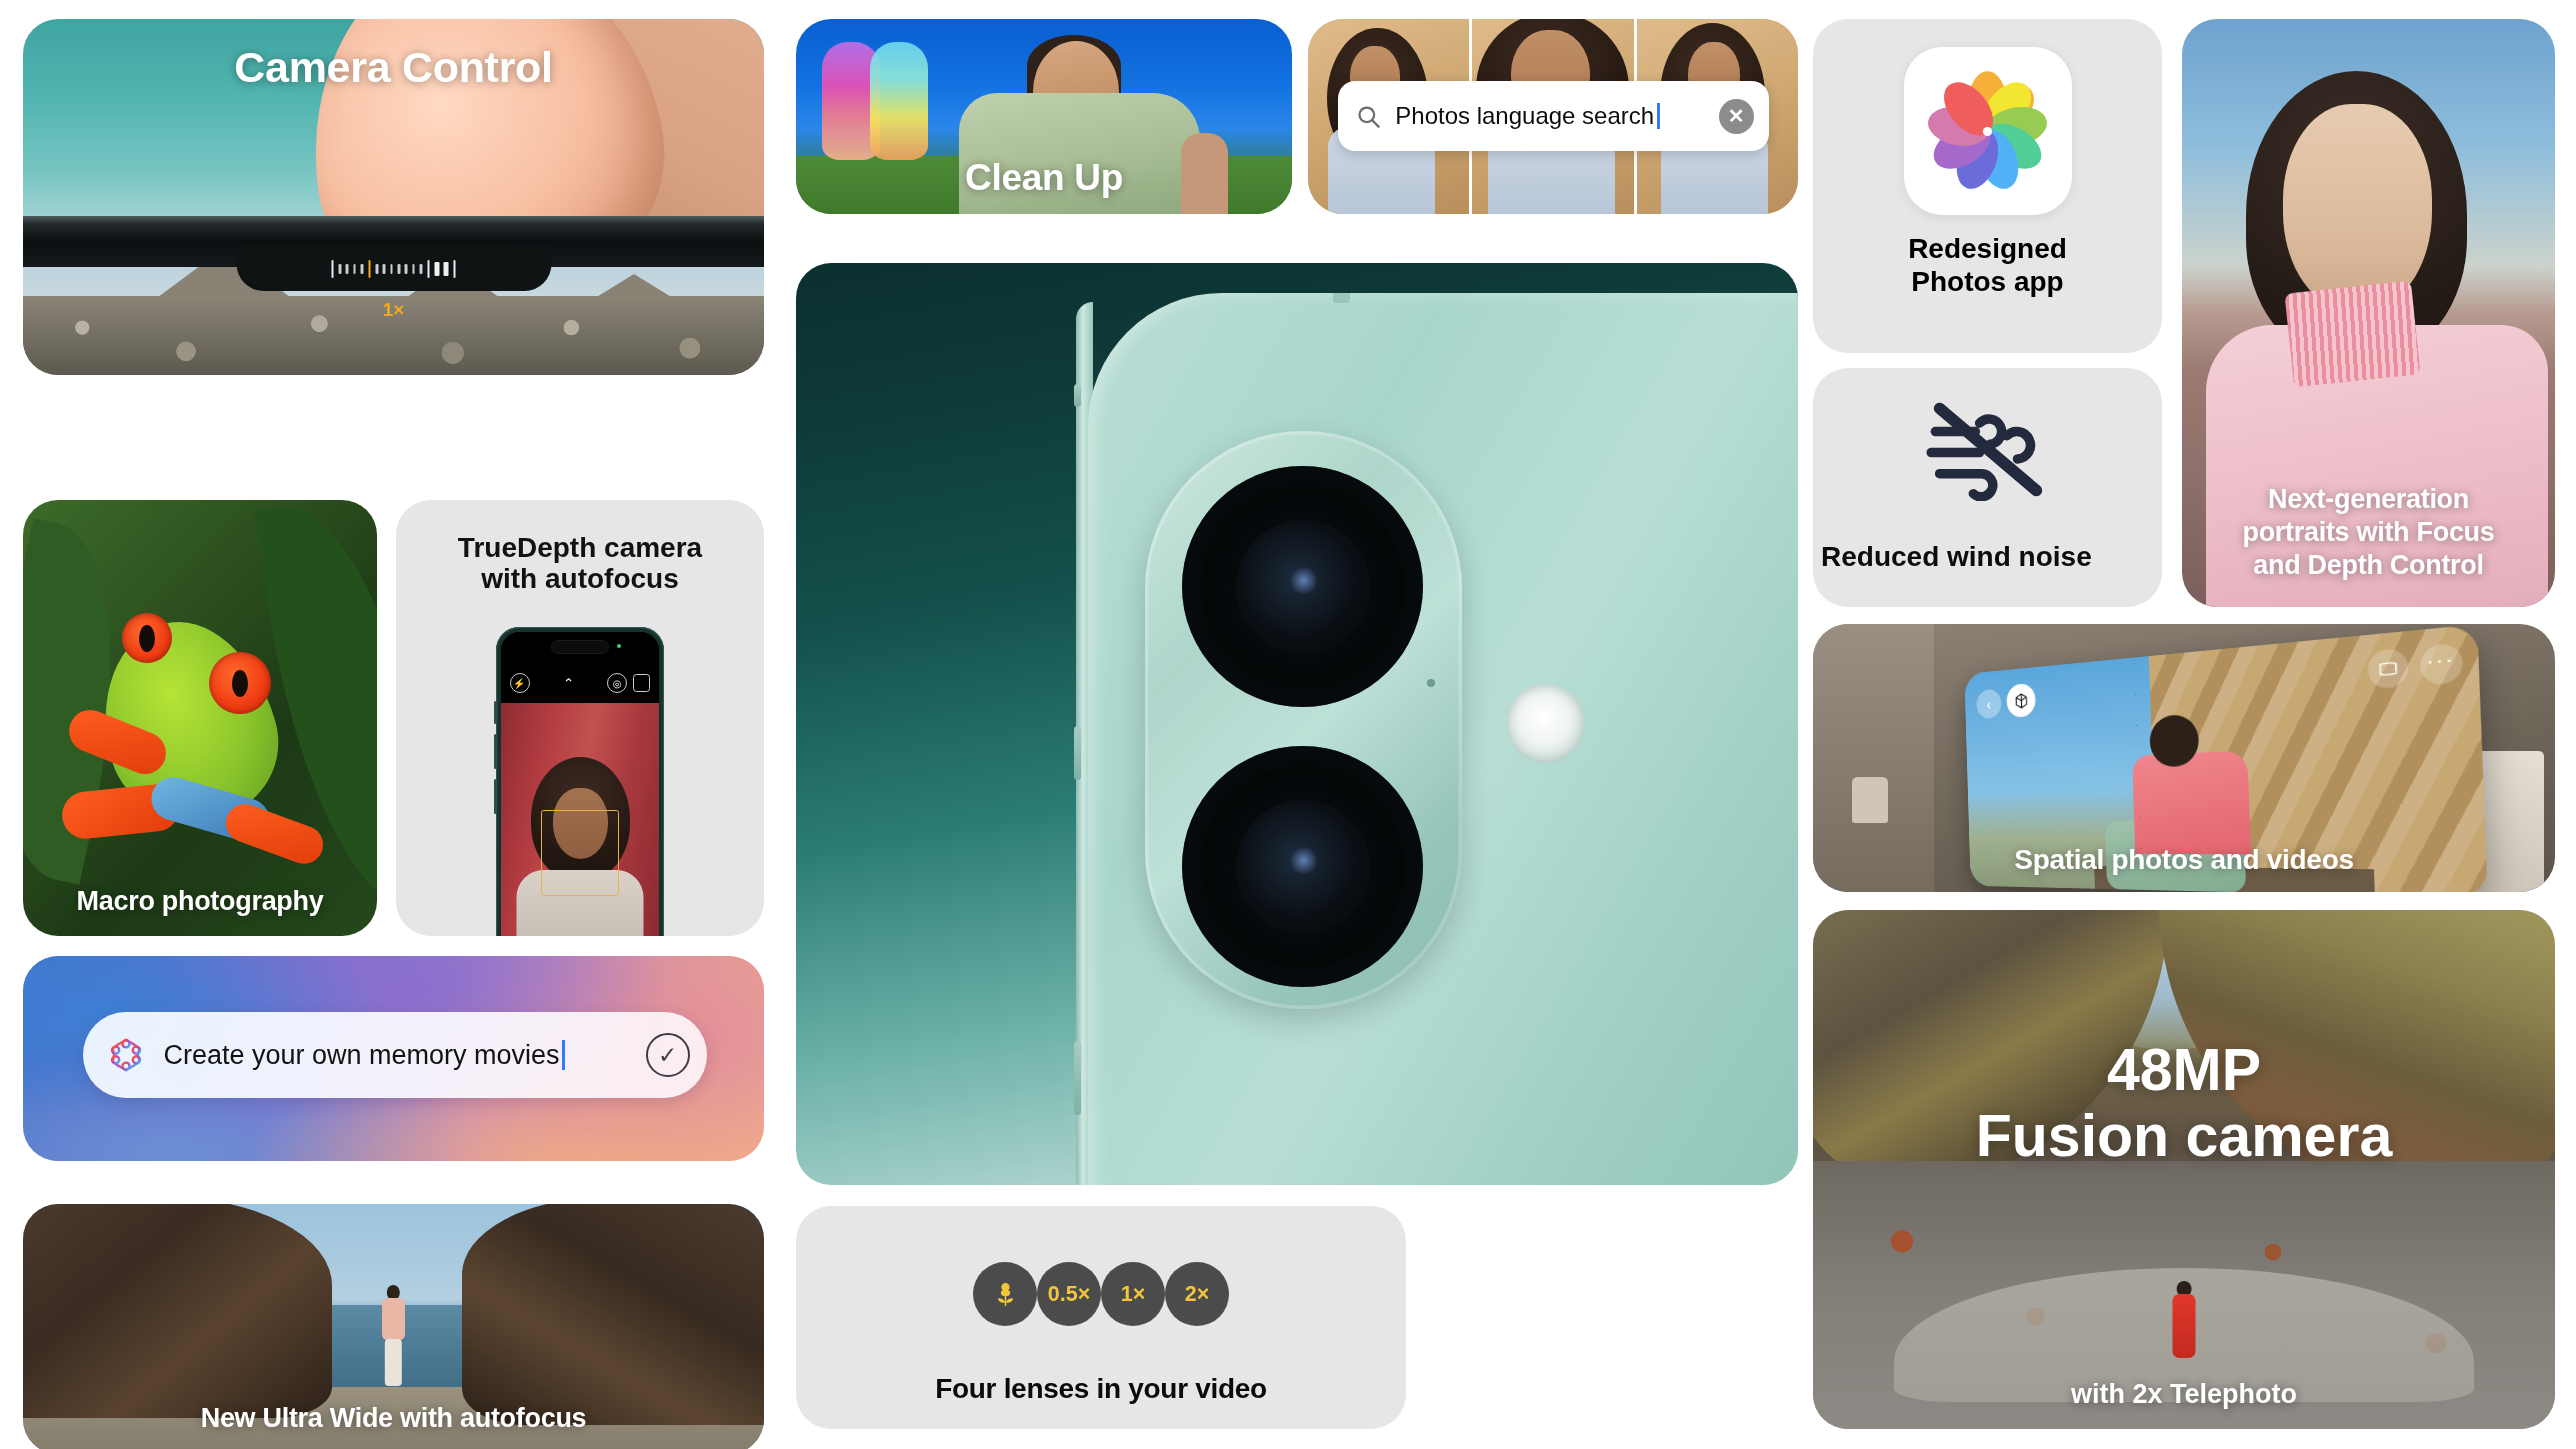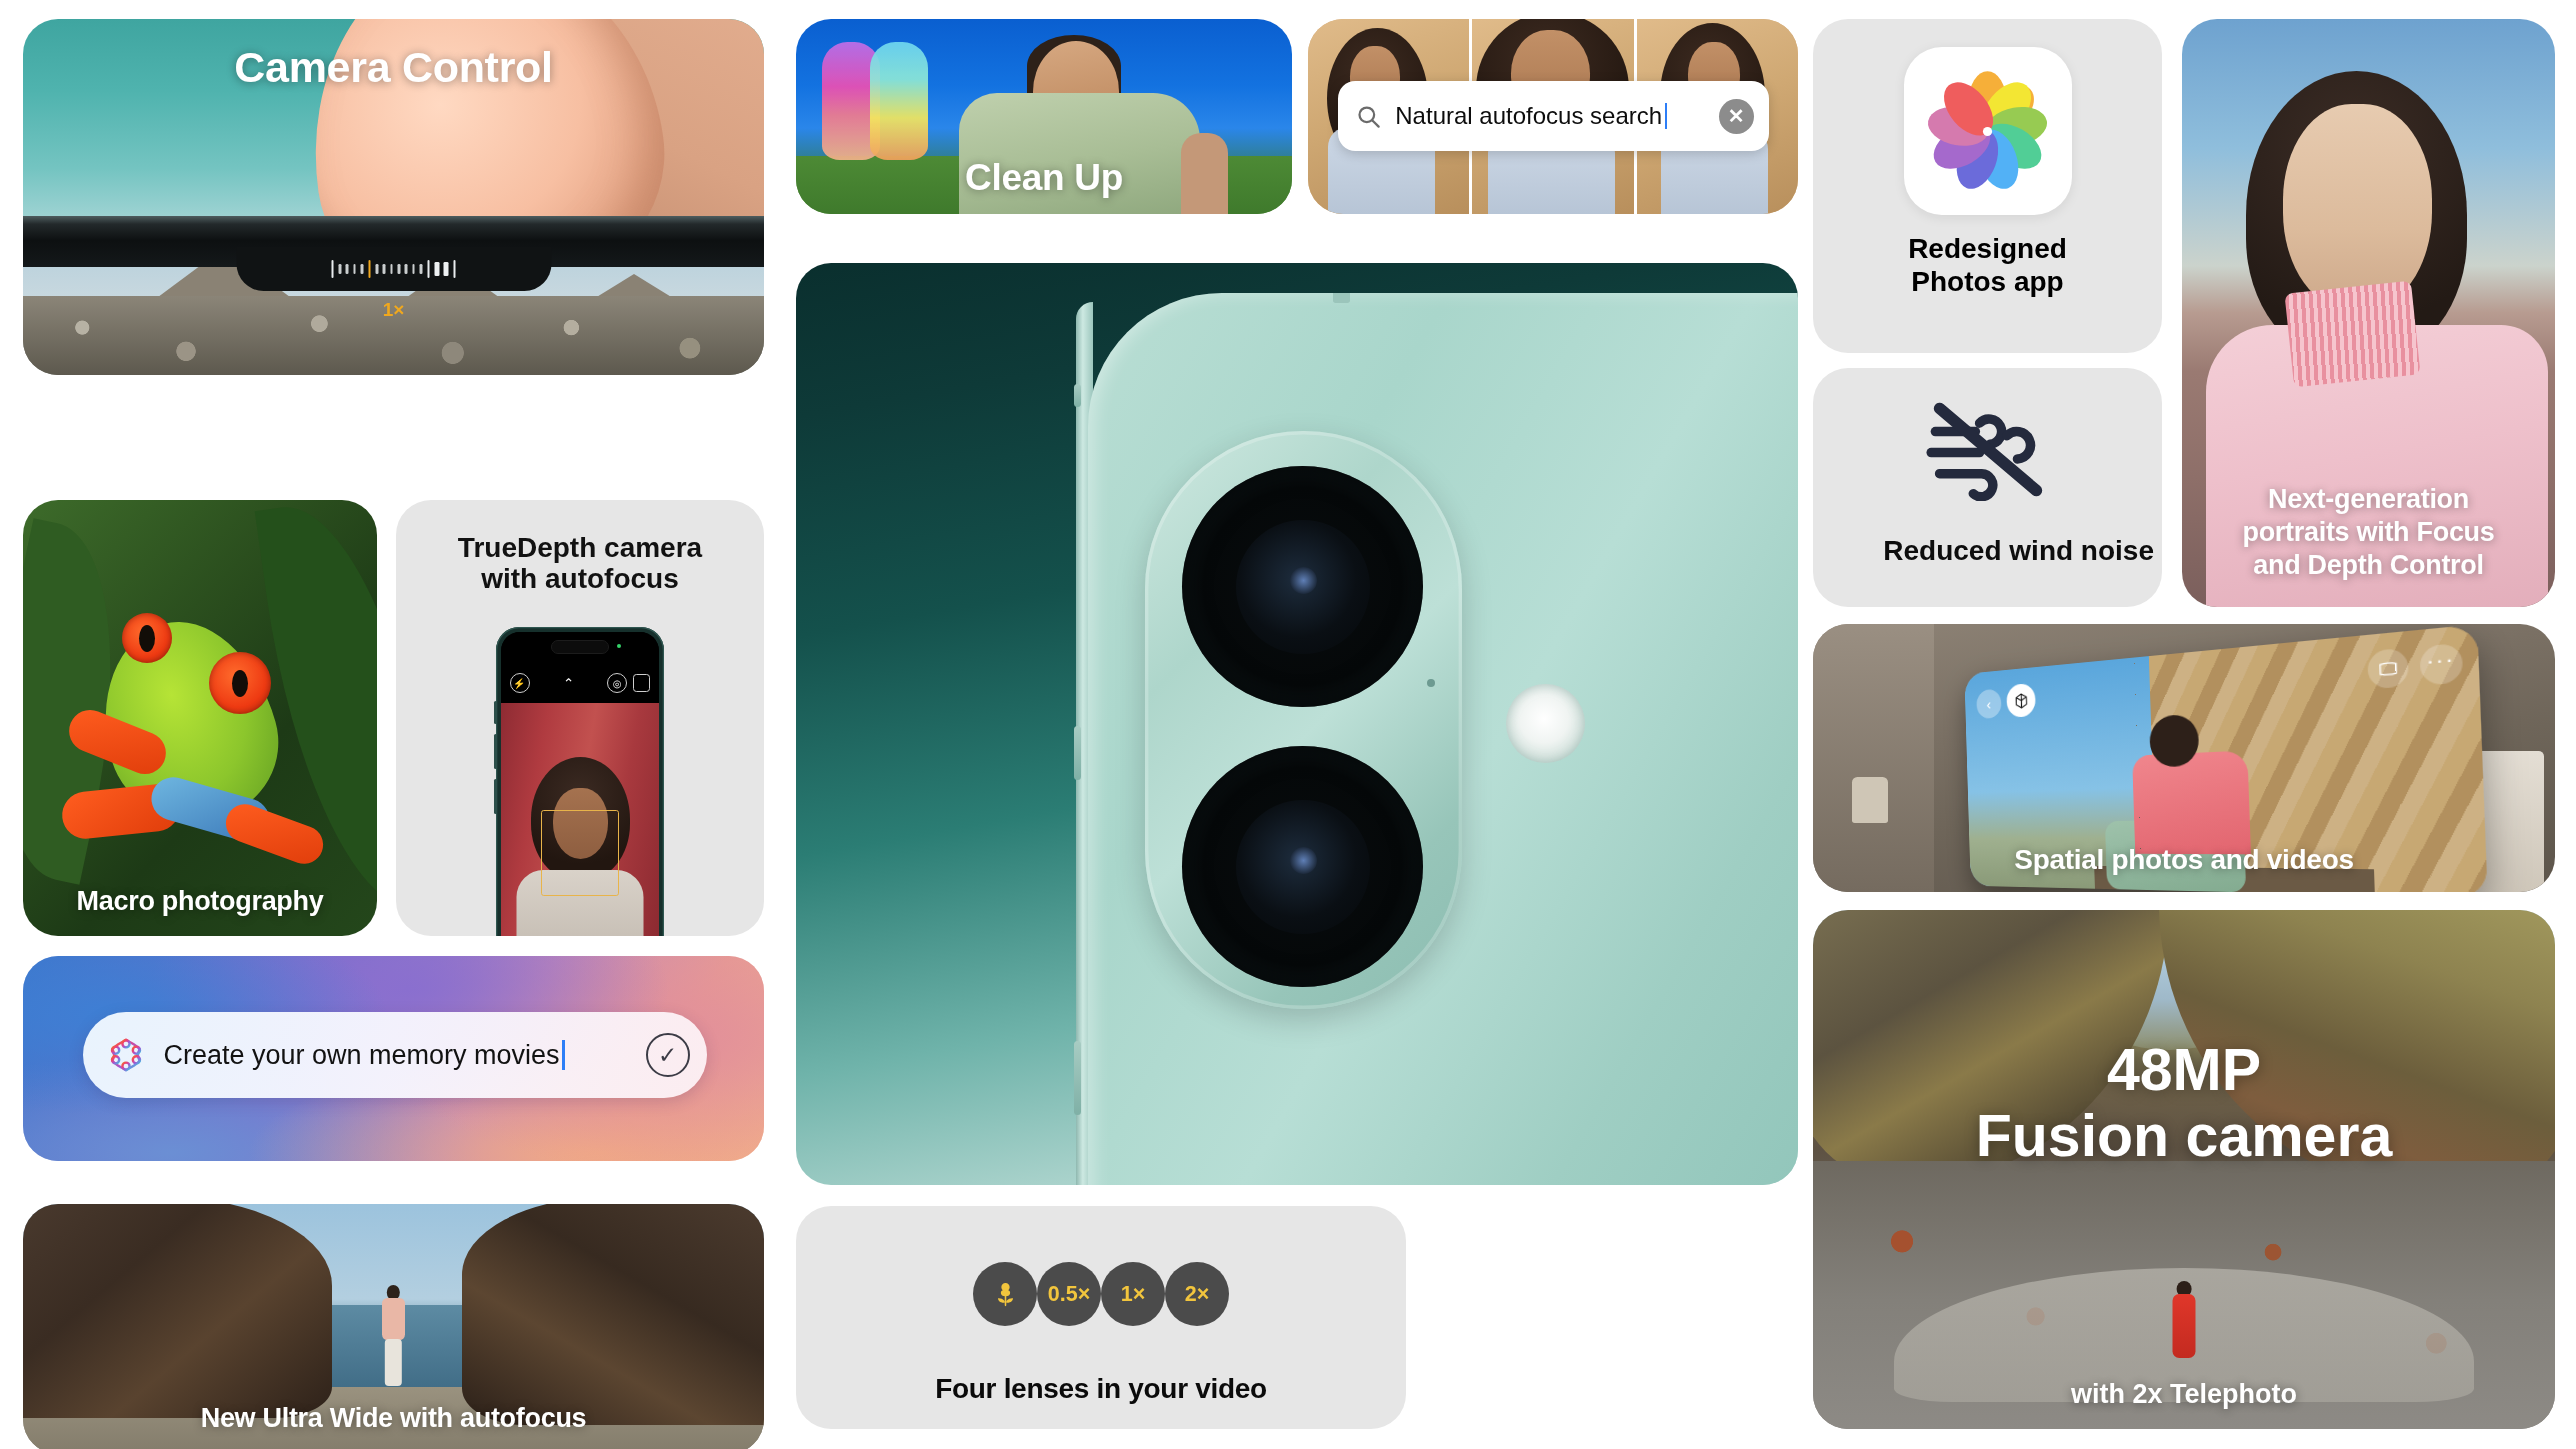--- a/index.html
+++ b/index.html
@@ -377,22 +377,22 @@
   }
   .pa-cap {
     position:absolute; left:12px; right:12px; top: 213px;
     text-align:center; font-size: 28px; font-weight:700; color:#000000; line-height:1.18;
   }
 
   
   #tile-wind { left: 1813px; top: 368px; width: 349px; height: 239px; }
   .wind-icon { position:absolute; left:50%; transform:translateX(-50%); top: 32px; width: 127px; height: 101px; }
   .wind-cap {
-    position:absolute; left:8px; right:8px; bottom: 40px;
-    text-align:right; font-size: 28px; font-weight:700; color:#0d0d0d;
+    position:absolute; left:8px; right:8px; bottom: 34px;
+    text-align:left; font-size: 28px; font-weight:700; color:#0d0d0d;
   }
 
   
   #tile-portrait { left: 2182px; top: 19px; width: 373px; height: 588px; }
   .pt-bg {
     position:absolute; inset:0;
     background: linear-gradient(180deg,#6ea2cf 0%, #8fbedc 22%, #cbd3cc 42%, #b79b90 50%, #9a7a72 60%, #8e6f69 78%, #7b5f5c 100%);
   }
   .pt-hair {
     position:absolute; left: 64px; top: 52px; width: 221px; height: 288px;
@@ -676,21 +676,21 @@
         <div class="face" style="left:51px; top:23px; width:52px; height:70px;"></div>
         <div class="body" style="left:24px; width:107px; height:85px;"></div>
       </div>
     </div>
     <div class="ns-bar">
       <svg class="ns-mag" viewBox="0 0 24 24" fill="none" stroke="#6b6b6b" stroke-width="2">
         <circle cx="10.5" cy="10.5" r="6.5"></circle>
           <line x1="15.5" y1="15.5" x2="21" y2="21" stroke-linecap="round"></line>
       </svg>
       <div class="ns-text">
-        <span>Natural autofocus search</span>
+        <span>Photos language search</span>
         <span class="caret" style="height:25.5px;"></span>
       </div>
       <div class="ns-clear">✕</div>
     </div>
   </div>
 
   <div class="tile" id="tile-hero">
     <div class="hero-bg"></div>
     <div class="hero-rail"></div>
     <div class="hero-btn" style="top:121px; height:23px;"></div>

